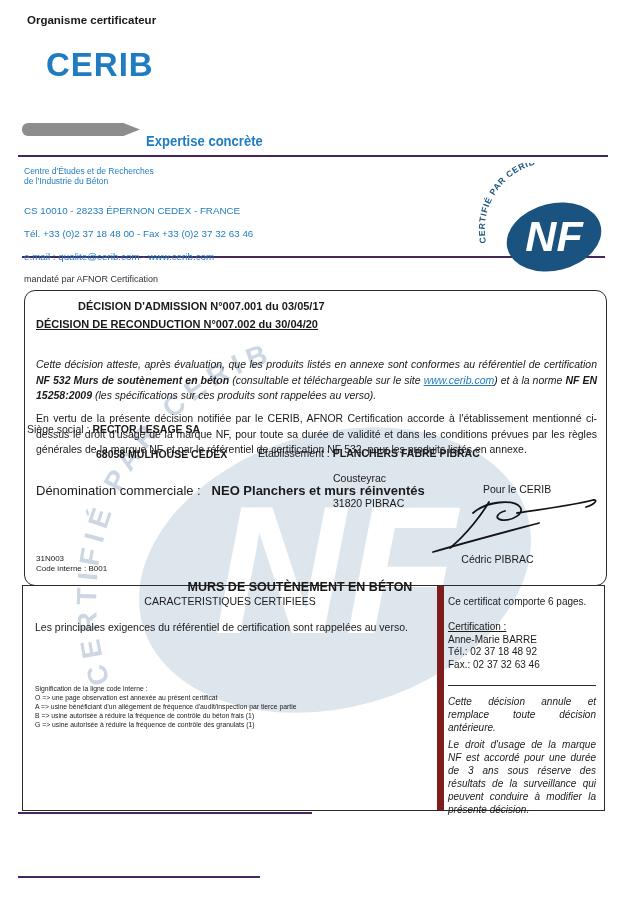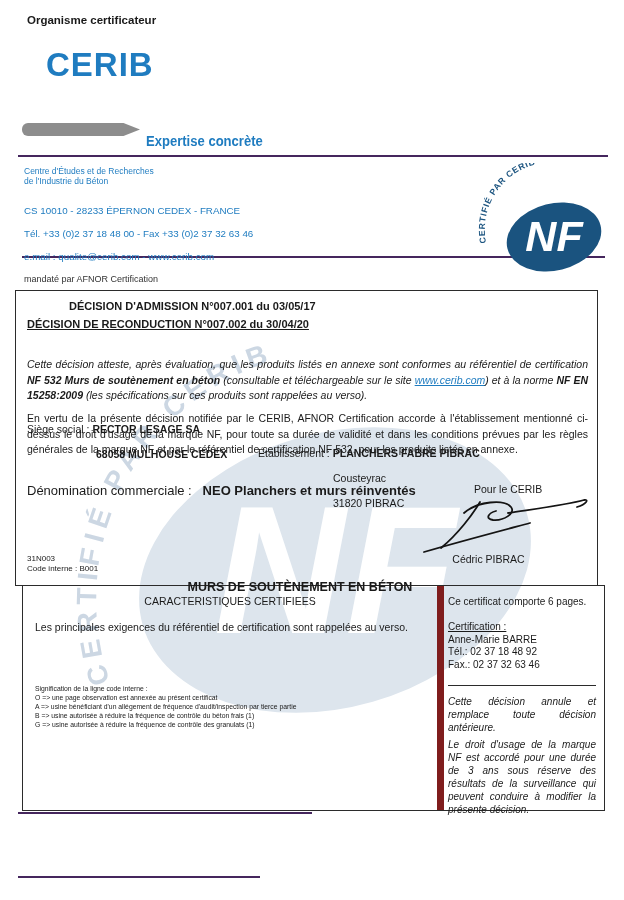--- a/index.html
+++ b/index.html
@@ -94,21 +94,21 @@
     <span class="b">PLANCHERS FABRE PIBRAC</span>
   </div>
   <div class="abs z" style="left:333px;top:179px;font-size:10.5px;">Cousteyrac</div>
   <div class="abs z" style="left:333px;top:192px;font-size:10.5px;">31820 PIBRAC</div>
 
   
   <div class="rule" style="left:22px;top:256px;width:583px;height:1.5px;"></div>
   <div class="abs z b" style="left:0;top:263px;width:600px;text-align:center;font-size:12.5px;">MURS DE SOUTÈNEMENT EN BÉTON</div>
 
   
-  <div class="box" style="left:15px;top:290px;width:581px;height:294px;">
+  <div class="box" style="left:24px;top:290px;width:581px;height:294px;border-radius:11px;">
     <div class="abs b" style="left:53px;top:9px;font-size:11px;">DÉCISION D'ADMISSION N°007.001 du 03/05/17</div>
     <div class="abs b" style="left:11px;top:27px;font-size:11px;text-decoration:underline;">DÉCISION DE RECONDUCTION N°007.002 du 30/04/20</div>
 
     <div class="abs just" style="left:11px;top:66px;width:561px;font-size:10.5px;line-height:15.5px;font-style:italic;">
       <span>Cette décision atteste, après évaluation, que les produits listés en annexe sont conformes au référentiel de certification </span><b>NF 532 Murs de soutènement en béton</b><span> (consultable et téléchargeable sur le site </span><a class="link">www.cerib.com</a><span>) et à la norme </span><b>NF EN 15258:2009</b><span> (les spécifications sur ces produits sont rappelées au verso).</span>
     </div>
 
     <div class="abs just" style="left:11px;top:120px;width:561px;font-size:10.5px;line-height:15.5px;">En vertu de la présente décision notifiée par le CERIB, AFNOR Certification accorde à l'établissement mentionné ci-dessus le droit d'usage de la marque NF, pour toute sa durée de validité et dans les conditions prévues par les règles générales de la marque NF et par le référentiel de certification NF 532, pour les produits listés en annexe.</div>
 
     <div class="abs" style="left:11px;top:192px;font-size:13px;">

